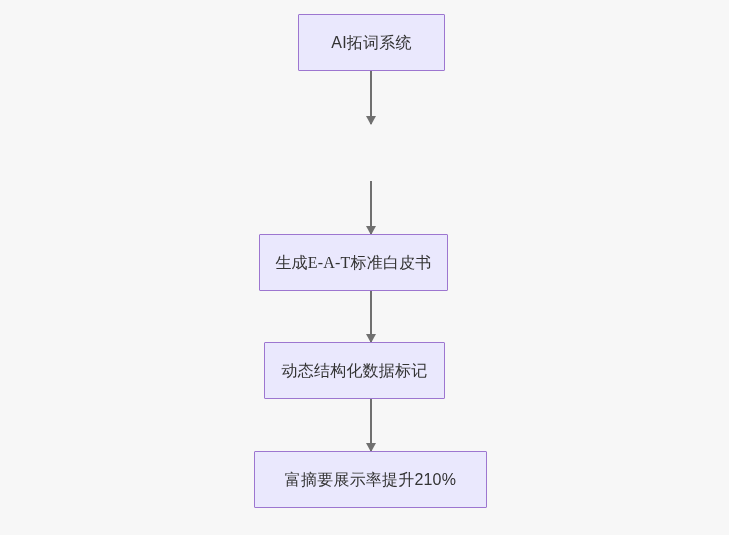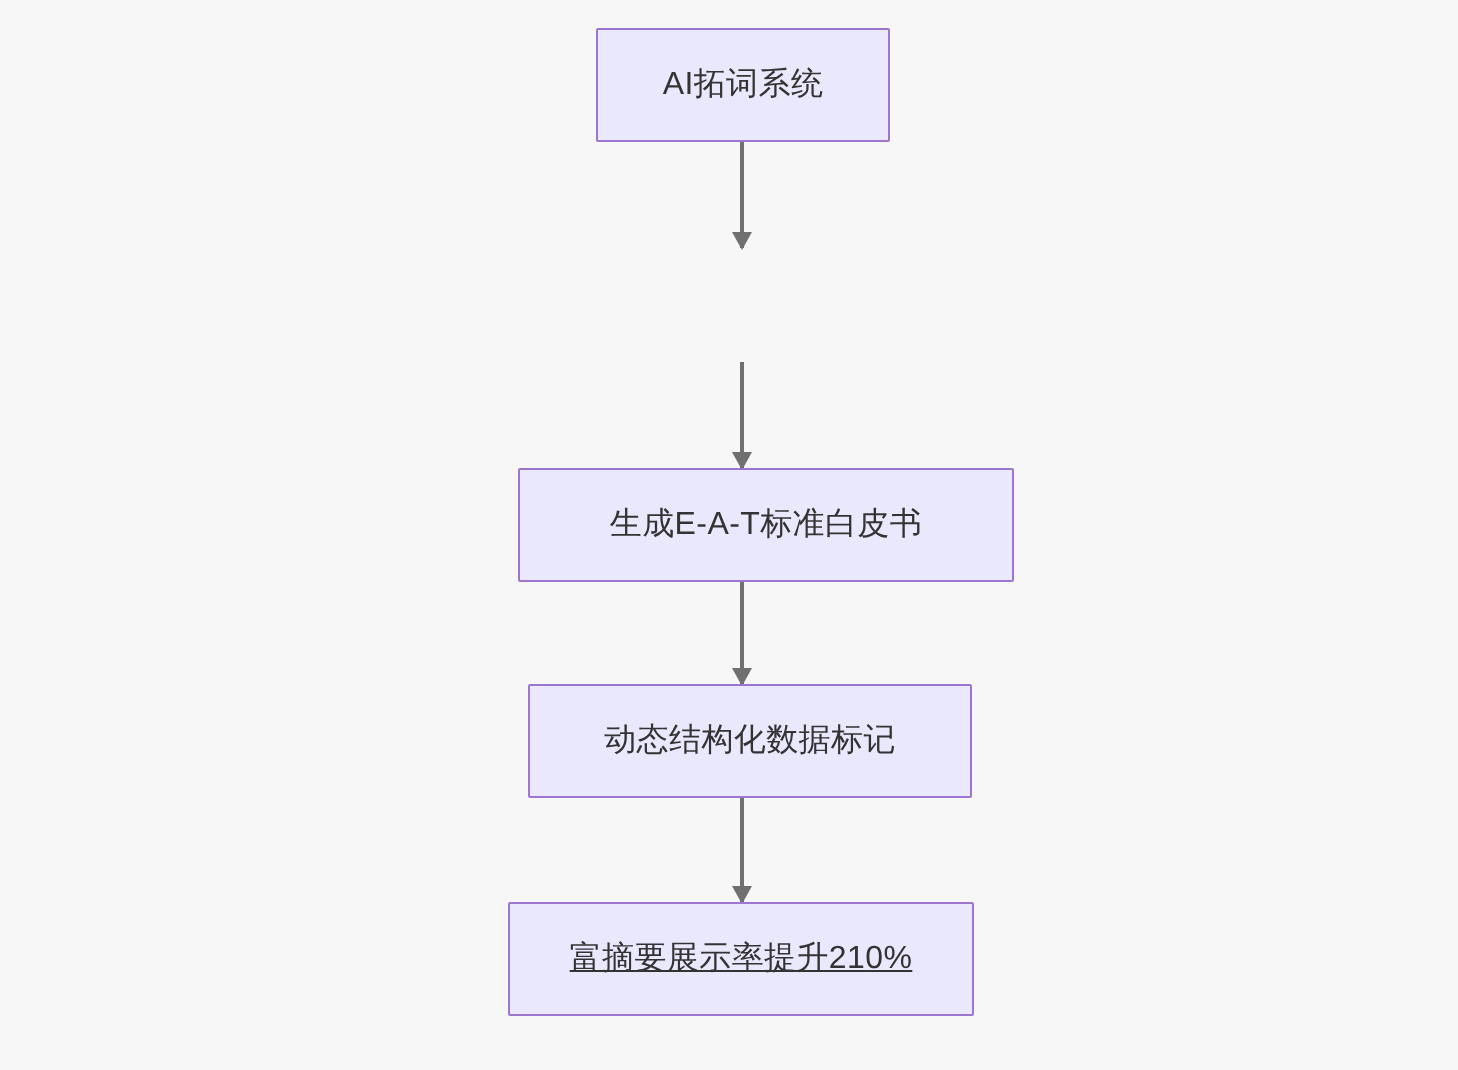--- a/index.html
+++ b/index.html
@@ -40,23 +40,23 @@
   }
 
   .node-label {
     display: block;
     text-align: center;
   }
 
   
   #node-0 { left: 298px; top: 14px;  width: 147px; }
   #node-1 { left: 275px; top: 124px; width: 191px; }
-  #node-2 { left: 259px; top: 234px; width: 248px; }
-  #node-3 { left: 264px; top: 342px; width: 222px; }
-  #node-4 { left: 254px; top: 451px; width: 233px; text-decoration: underline; }
+  #node-2 { left: 259px; top: 234px; width: 189px; font-family: Liberation Serif, serif; }
+  #node-3 { left: 264px; top: 342px; width: 181px; }
+  #node-4 { left: 254px; top: 451px; width: 233px; }
 
   
   .connector {
     position: absolute;
     left: 370px;
     width: 2px;
     background: #707070;
   }
   .connector::after {
     content: "";

